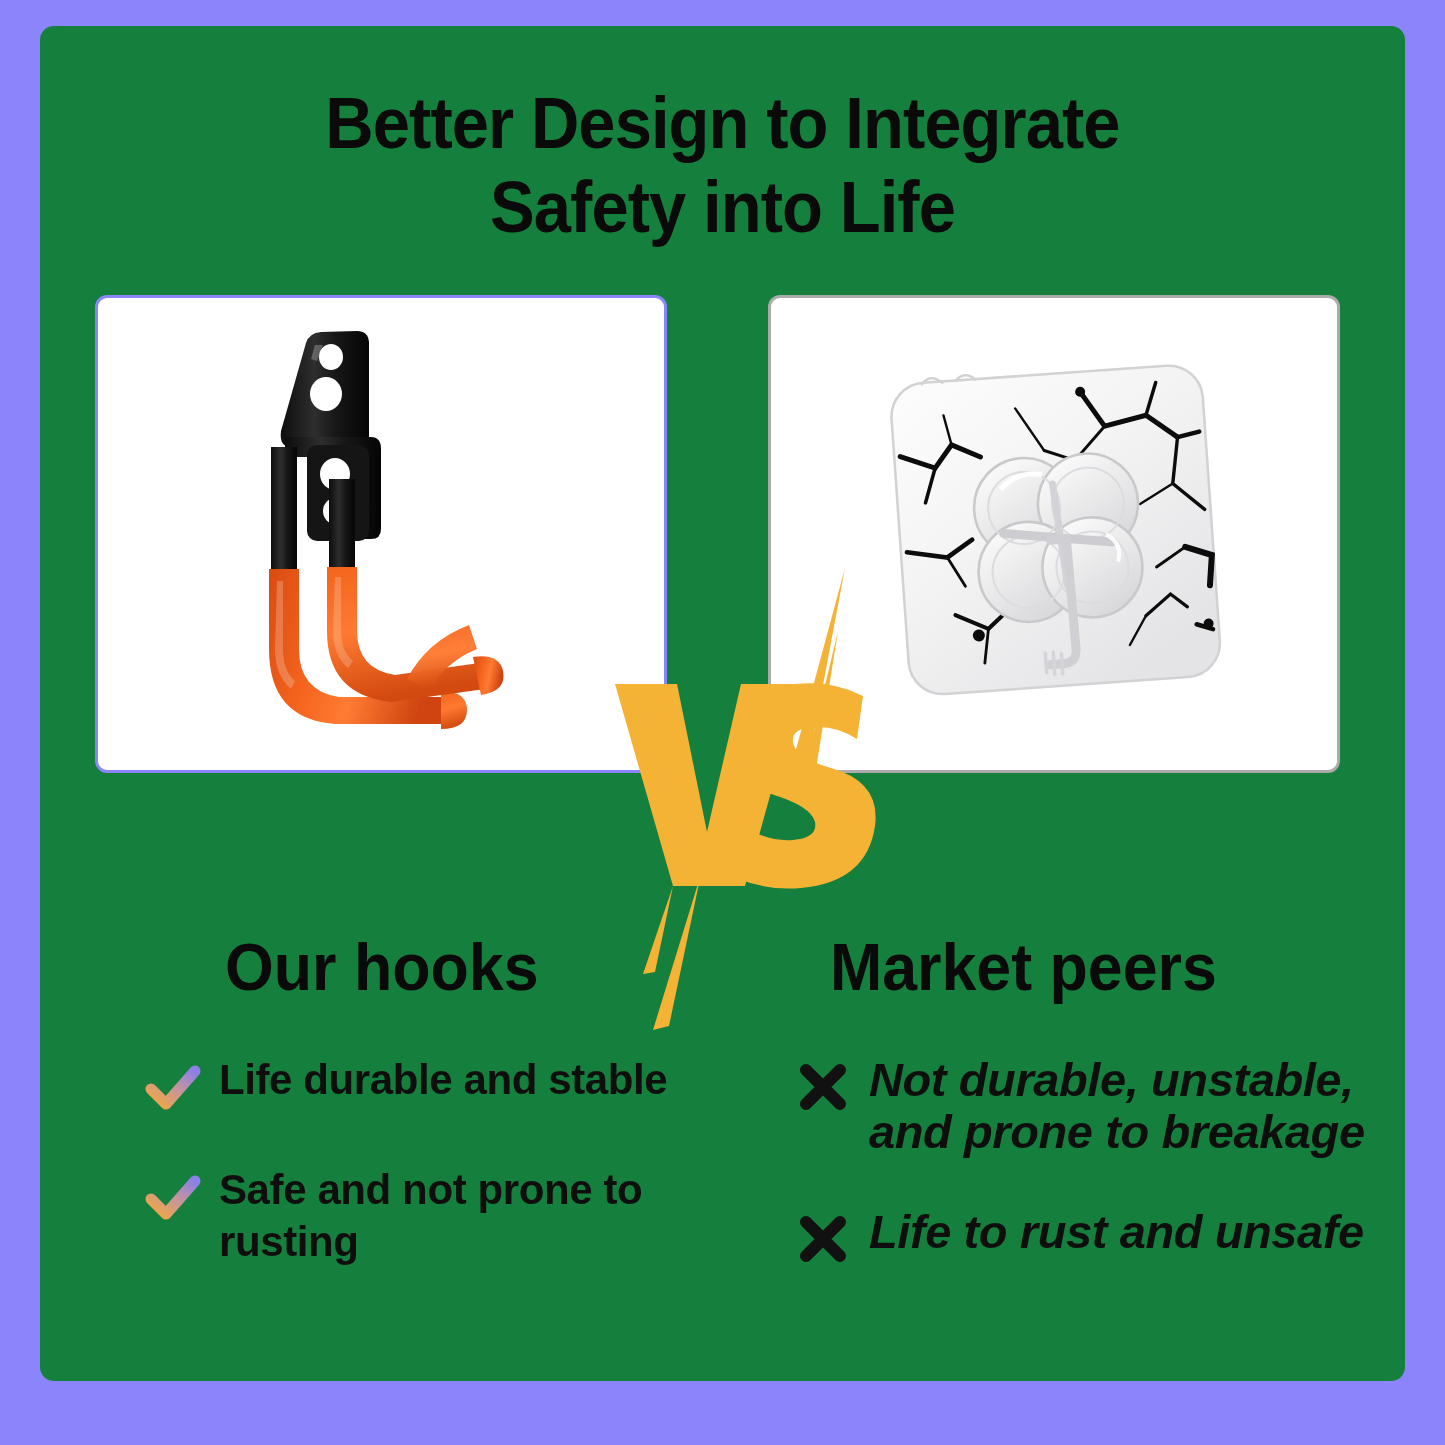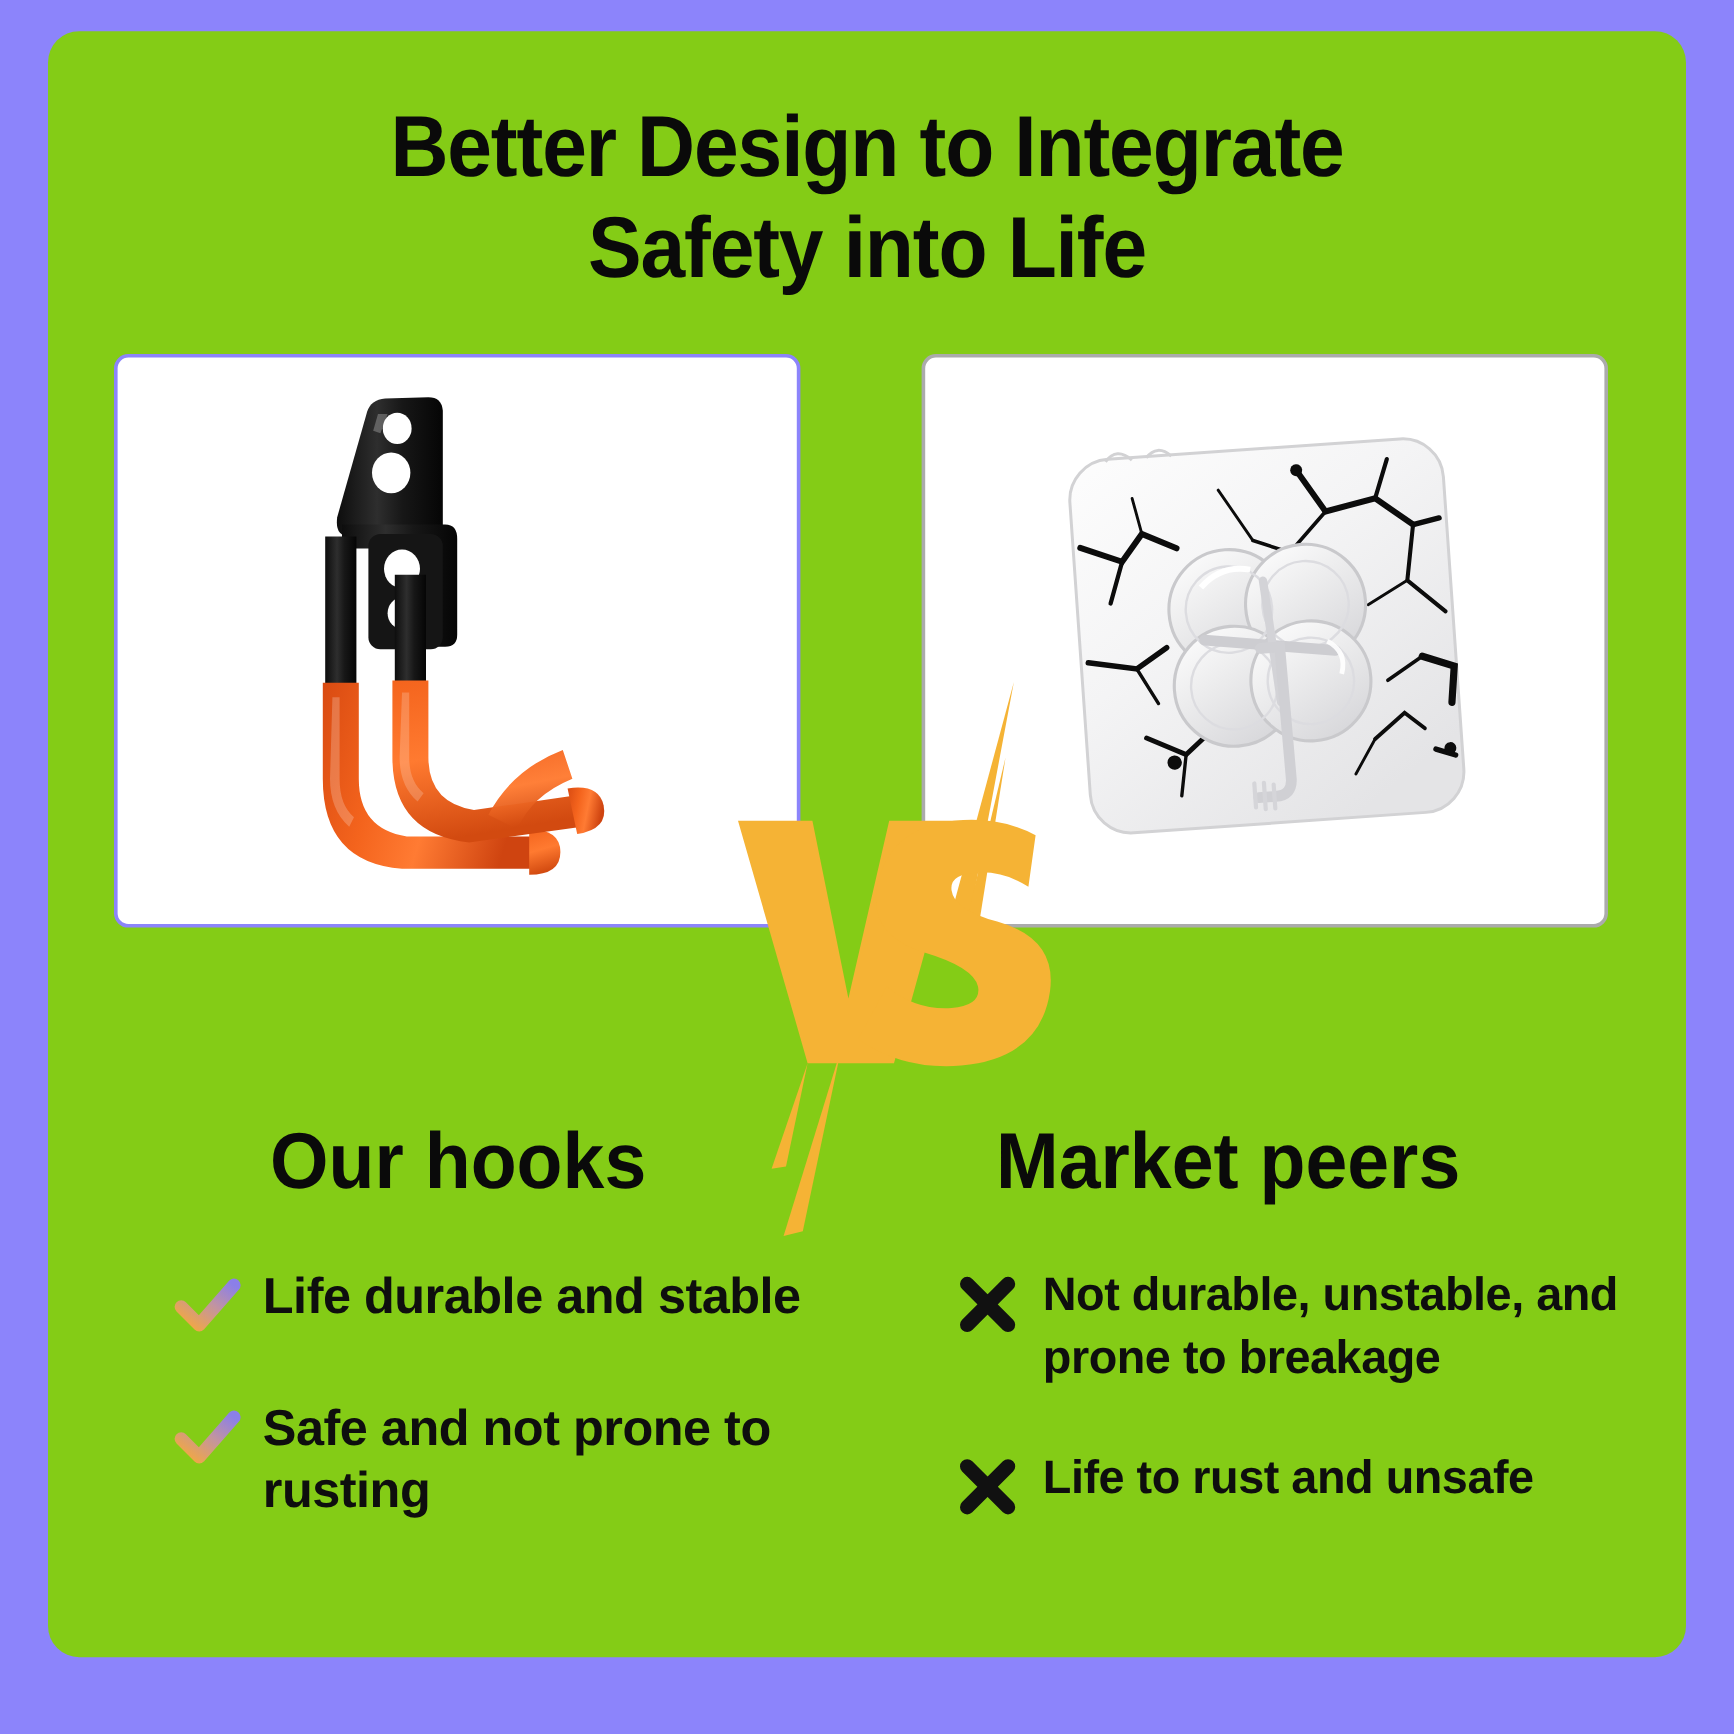--- a/index.html
+++ b/index.html
@@ -15,22 +15,22 @@
     overflow: hidden;
     font-family: "Liberation Sans", sans-serif;
     box-sizing: border-box;
   }
   .inner-card {
     position: absolute;
     left: 40px;
     top: 26px;
     width: 1365px;
     height: 1355px;
-    background: #84cc16;
-    border-radius: 26px;
+    background: #15803d;
+    border-radius: 14px;
     overflow: hidden;
   }
 
   
   .title {
     position: absolute;
     left: 0;
     top: 55px;
     width: 1365px;
     text-align: center;
@@ -129,21 +129,21 @@
     margin-top: 4px;
   }
   .feat .ftext {
     font-family: "Liberation Sans", sans-serif;
     font-weight: bold;
     font-size: 42px;
     line-height: 52px;
     color: #0e0e0e;
     letter-spacing: -0.4px;
   }
-  .col-b .feat .ftext { font-size: 39px; }
+  .col-b .feat .ftext { font-size: 47px; font-style: italic; }
 </style>
 </head>
 <body>
 
 <div id="page">
   <div class="inner-card">
 
     <div class="title">
       <div>Better Design to Integrate</div>
       <div>Safety into Life</div>

